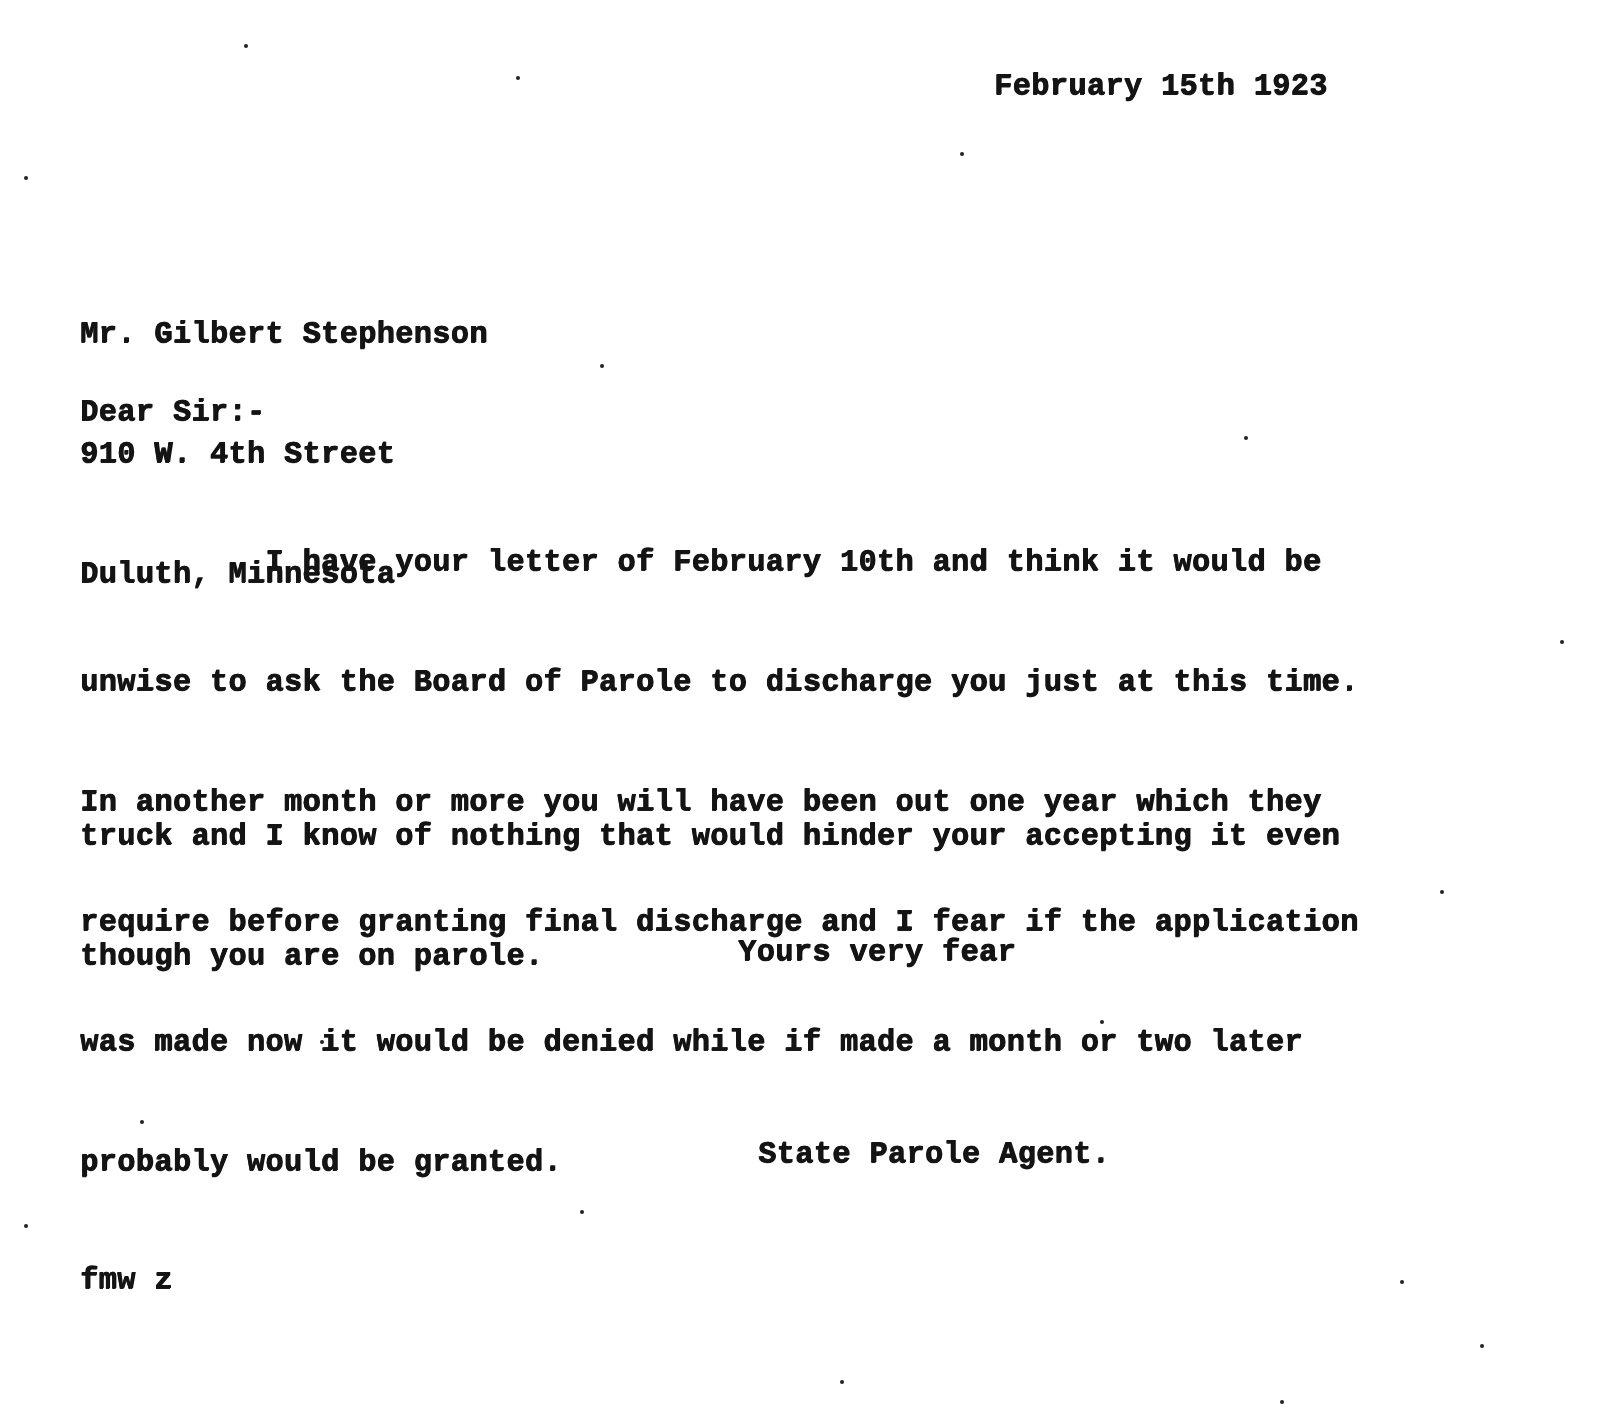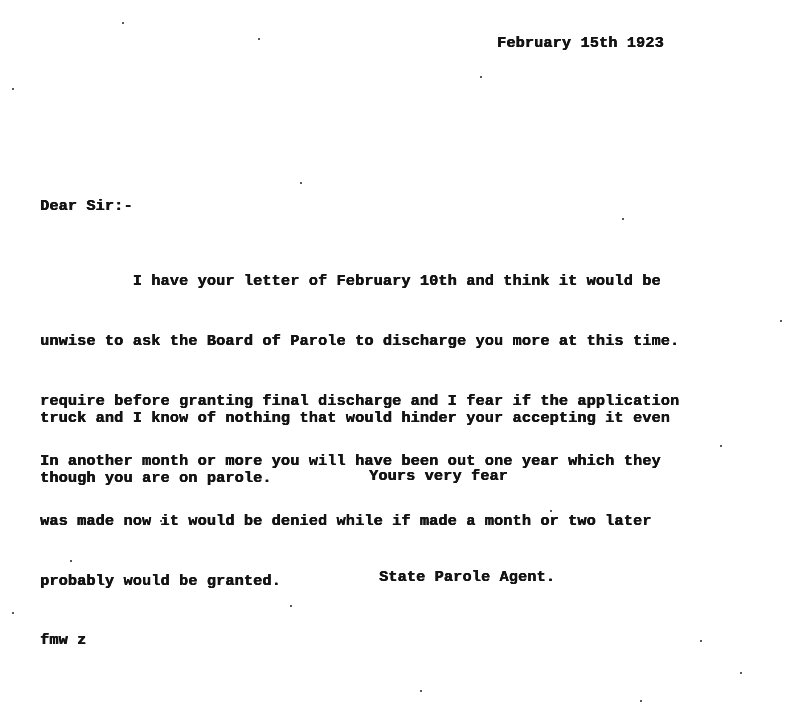--- a/index.html
+++ b/index.html
@@ -50,28 +50,33 @@
       border-radius: 1px;
     }
   </style>
 </head>
 <body>
 
 <div class="page">
 
   <div class="typed date">February 15th 1923</div>
 
+  <div class="typed address">
+    <span class="line">Mr. Gilbert Stephenson</span>
+    <span class="line">910 W. 4th Street</span>
+    <span class="line">Duluth, Minnesota</span>
+  </div>
 
   <div class="typed salutation">Dear Sir:-</div>
 
   <div class="typed para para1">
     <span class="line">          I have your letter of February 10th and think it would be</span>
-    <span class="line">unwise to ask the Board of Parole to discharge you more at this time.</span>
+    <span class="line">unwise to ask the Board of Parole to discharge you just at this time.</span>
+    <span class="line">In another month or more you will have been out one year which they</span>
     <span class="line">require before granting final discharge and I fear if the application</span>
-    <span class="line">In another month or more you will have been out one year which they</span>
     <span class="line">was made now it would be denied while if made a month or two later</span>
     <span class="line">probably would be granted.</span>
   </div>
 
   <div class="typed para para2">
     <span class="line">truck and I know of nothing that would hinder your accepting it even</span>
     <span class="line">though you are on parole.</span>
   </div>
 
   <div class="typed closing">Yours very fear</div>

